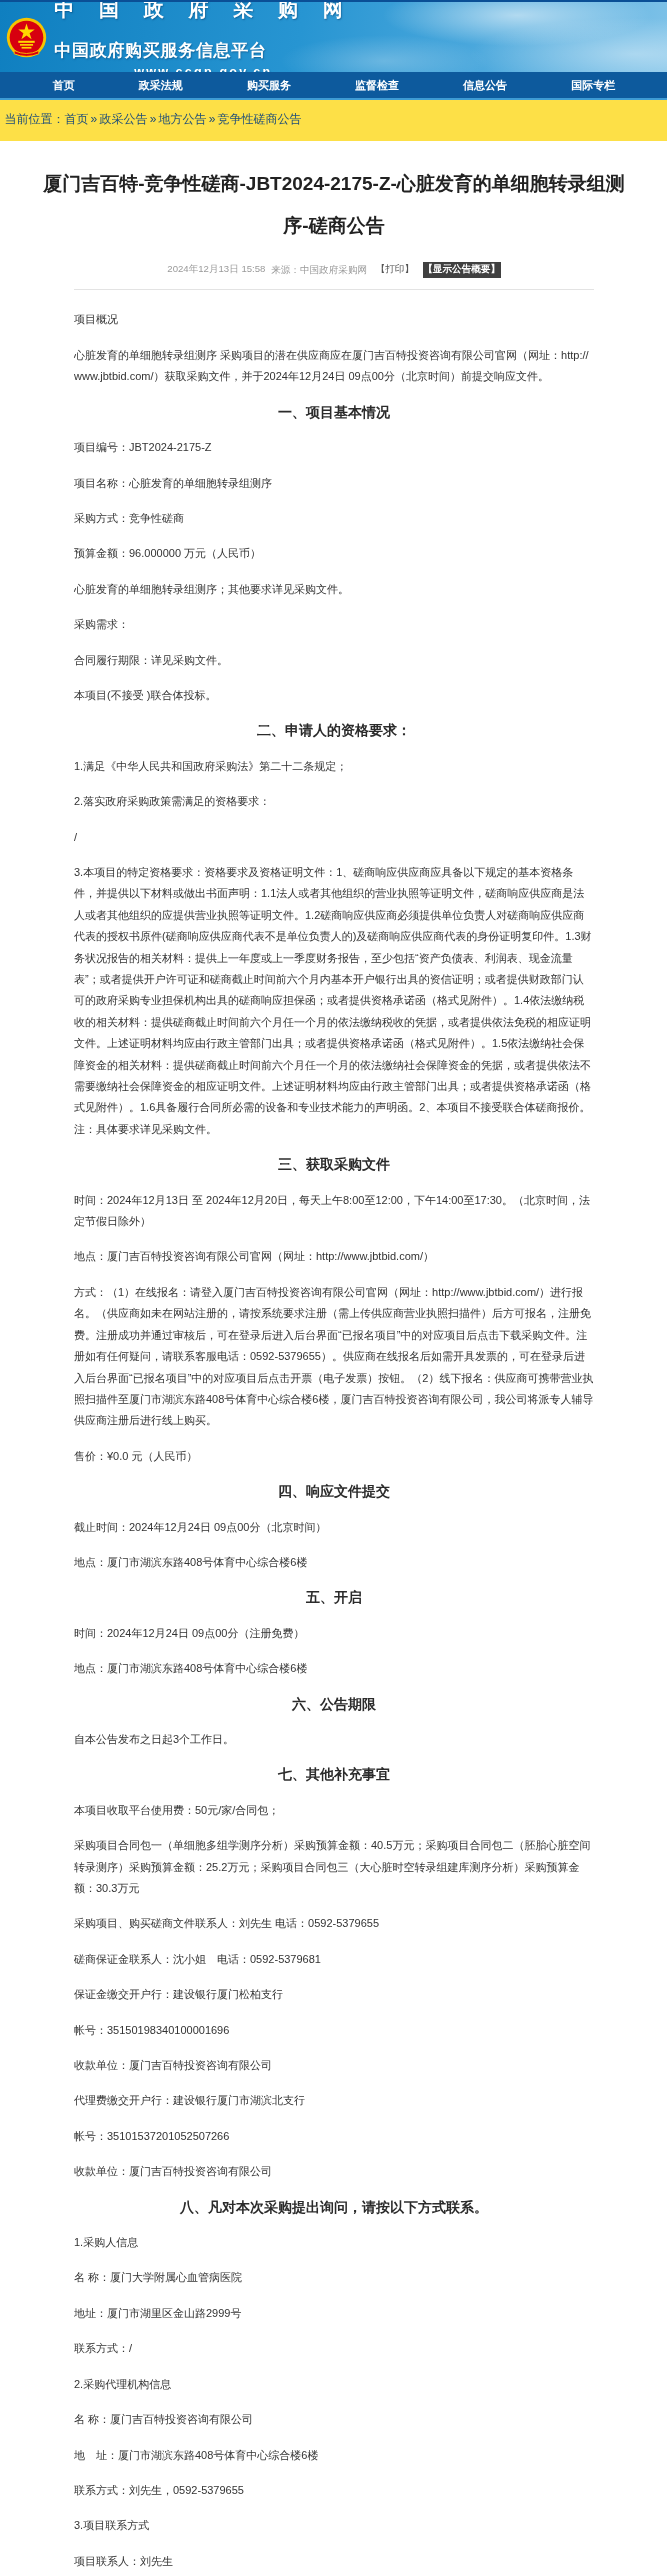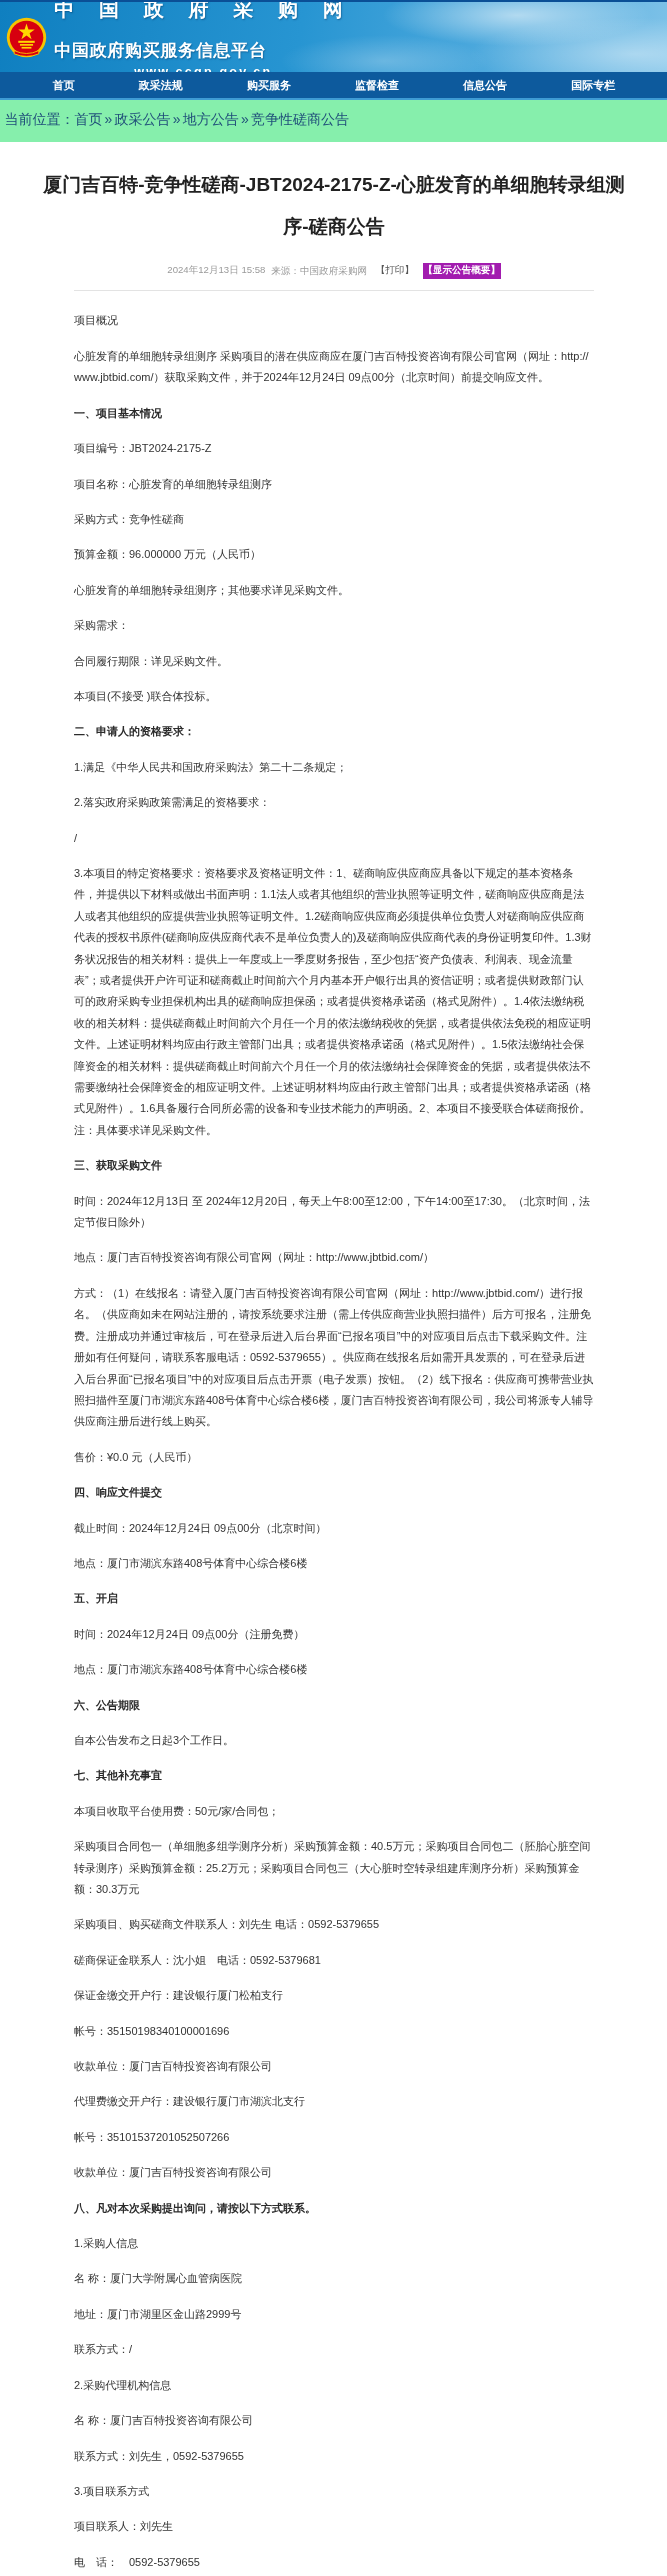--- a/index.html
+++ b/index.html
@@ -27,43 +27,43 @@
   .site-title .line2{font-size:17px;font-weight:bold;letter-spacing:0.7px;margin-top:16px;white-space:nowrap;}
   .site-title .line3{font-size:12.6px;font-weight:bold;letter-spacing:2.2px;margin-top:3px;text-align:center;}
   
   .main-nav{
     height:26px;background:#0d5a9d;
     display:flex;align-items:center;justify-content:space-around;
     padding:0 20.7px;border-bottom:2.2px solid #3e9bd4;
   }
   .nav-item{color:#fff;font-size:11px;font-weight:bold;text-decoration:none;cursor:pointer;white-space:nowrap;}
   
-  .breadcrumb{background:#86efac;padding:11px 4.4px 12.6px;font-size:14px;color:#1f4e79;}
+  .breadcrumb{background:#fde047;padding:11px 4.4px 12.6px;font-size:12px;color:#1f4e79;}
   .breadcrumb a{color:#1f4e79;text-decoration:none;cursor:pointer;}
   .breadcrumb .sep{margin:0 2.2px;color:#1f4e79;}
   
   .content-panel{background:#fff;padding:19px 0 31px;}
   .article-title{
     font-size:19px;font-weight:bold;color:#222;
     text-align:center;line-height:42px;margin:3px 35px 14.8px;
   }
   .article-meta{text-align:center;font-size:9.6px;color:#9a9a9a;margin-bottom:11px;}
   .article-meta .date{margin-right:3px;text-align:center;}
   .article-meta .print{color:#555;margin-left:5.9px;cursor:pointer;margin-top:13px;}
   .summary-badge{
-    display:inline-block;background:#a21caf;color:#fff;
+    display:inline-block;background:#404040;color:#fff;
     padding:1.5px 0.7px;margin-left:5.9px;font-size:9.6px;font-weight:bold;cursor:pointer;
   }
   .divider{border-top:0.7px solid #e3e3e3;margin:0 74px;}
   .article-body{padding:5.9px 74px 0;}
   .article-body p{
     font-size:11px;line-height:21.4px;margin:14px 0;
     word-break:break-all;color:#333;
   }
-  .article-body p.heading{font-weight:bold;font-size:11px;color:#2b2b2b;}
+  .article-body p.heading{font-weight:bold;font-size:14px;color:#2b2b2b;text-align:center;}
 </style>
 </head>
 <body>
 
 <div class="top-strip"></div>
 
 <div class="site-header">
   <svg class="logo" viewBox="0 0 100 100">
     <circle cx="50" cy="50" r="48" fill="#f5c400"></circle>
     <circle cx="50" cy="50" r="41" fill="#d7000f"></circle>
@@ -143,19 +143,20 @@
       <p>代理费缴交开户行：建设银行厦门市湖滨北支行</p>
       <p>帐号：35101537201052507266</p>
       <p>收款单位：厦门吉百特投资咨询有限公司</p>
       <p class="heading">八、凡对本次采购提出询问，请按以下方式联系。</p>
       <p>1.采购人信息</p>
       <p>名 称：厦门大学附属心血管病医院</p>
       <p>地址：厦门市湖里区金山路2999号</p>
       <p>联系方式：/</p>
       <p>2.采购代理机构信息</p>
       <p>名 称：厦门吉百特投资咨询有限公司</p>
+      <p>地　址：厦门市湖滨东路408号体育中心综合楼6楼</p>
       <p>联系方式：刘先生，0592-5379655</p>
       <p>3.项目联系方式</p>
       <p>项目联系人：刘先生</p>
       <p>电　话：　0592-5379655</p>
     </div>
 </div>
 
 
 </body></html>

